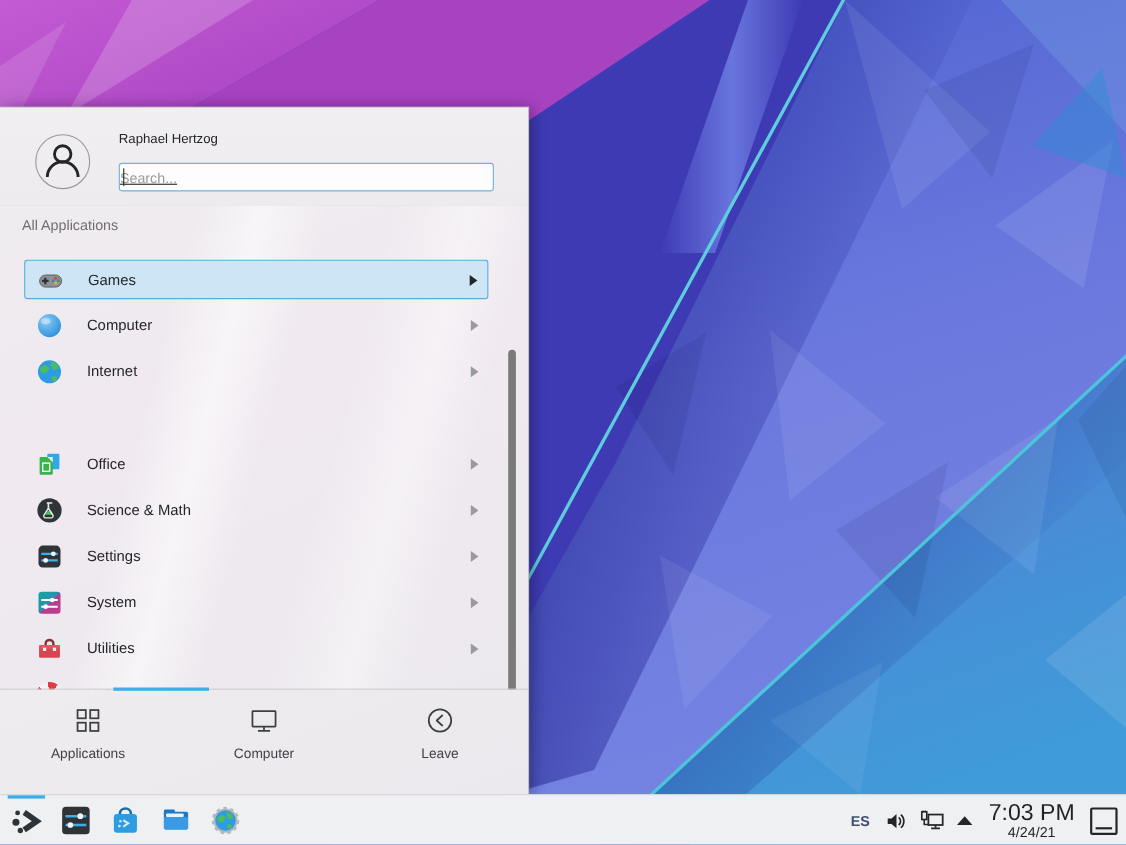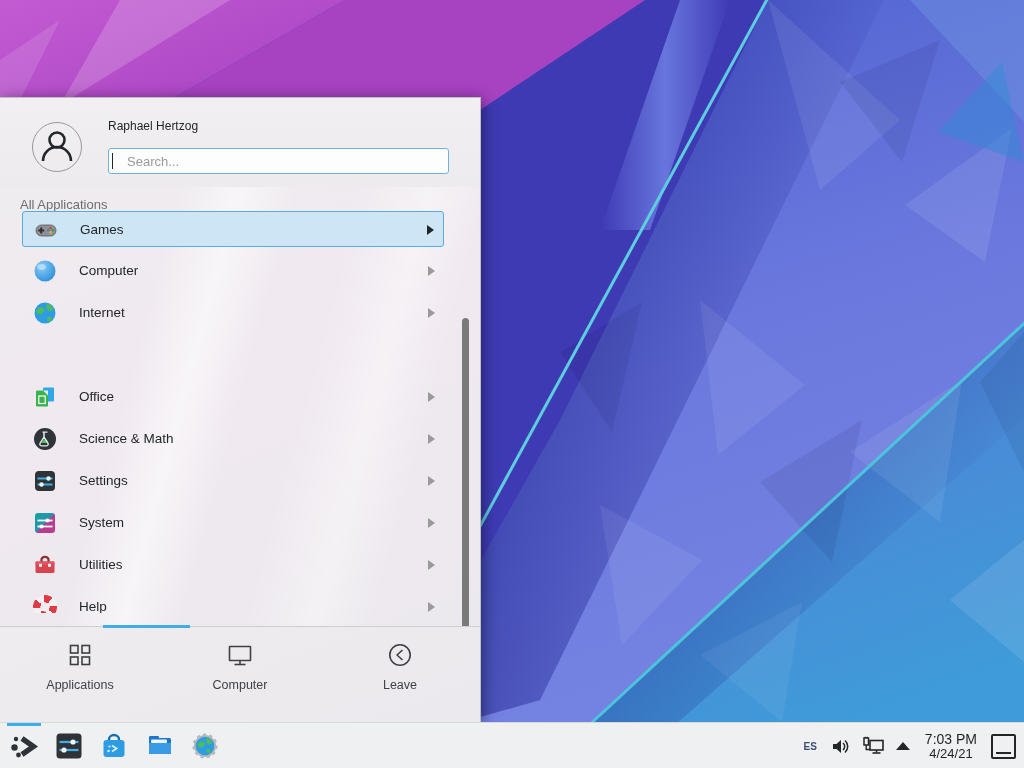--- a/index.html
+++ b/index.html
@@ -13,31 +13,31 @@
   .launcher{position:absolute;left:0;top:97px;width:481px;height:625px;
     background:#ebe8ec;box-shadow:2px 2px 14px rgba(0,0,20,.45);
     border-top:1px solid rgba(0,0,0,.18);border-right:1px solid rgba(0,0,0,.18);box-sizing:border-box;}
   .launcher-header{position:absolute;left:0;top:0;right:0;height:89px;
     background:linear-gradient(180deg,#f1eff2,#edebee);border-bottom:1px solid #d8d5da;}
   .avatar{position:absolute;left:32px;top:24px;width:50px;height:50px;border:1px solid #9a979c;
     border-radius:50%;box-sizing:border-box;}
   .user-name{position:absolute;left:108px;top:21px;font-size:12px;color:#232629;}
   .search-box{position:absolute;left:108px;top:50px;width:341px;height:26px;box-sizing:border-box;
     background:#fdfdfd;border:1px solid #6fb3da;border-radius:3px;font-size:13px;color:#232629;
-    padding:0 18px;outline:none;}
+    padding:0 0;outline:none;text-decoration:underline;}
   .search-box::placeholder{color:#9b9b9b;}
   .search-caret{position:absolute;left:112px;top:55px;width:1px;height:16px;background:#232629;}
 
   .launcher-body{position:absolute;left:0;top:89px;right:0;height:441px;overflow:hidden;
     background:
       linear-gradient(105deg,rgba(255,255,255,0) 30%,rgba(255,255,255,.55) 40%,rgba(255,255,255,0) 50%),
       linear-gradient(105deg,rgba(255,255,255,0) 60%,rgba(255,255,255,.40) 72%,rgba(255,255,255,0) 82%),
       linear-gradient(160deg,#efecef 0%,#f0e9f0 45%,#ece9ee 100%);}
   .section-label{position:absolute;left:20px;top:10px;font-size:13px;color:#6e6e6e;}
-  .cat-list{position:absolute;left:0;top:24px;right:0;height:402px;overflow:hidden;}
+  .cat-list{position:absolute;left:0;top:49px;right:0;height:402px;overflow:hidden;}
   .cat-row{position:absolute;left:22px;right:36px;height:36px;border-radius:3px;cursor:default;}
   .cat-row.active{background:#cde5f5;border:1px solid #55aedd;box-sizing:border-box;}
   .cat-icon{position:absolute;left:10px;top:5px;width:26px;height:26px;}
   .cat-label{position:absolute;left:57px;top:0;line-height:36px;font-size:13.5px;color:#232629;}
   .cat-arrow{position:absolute;right:9px;top:13px;width:0;height:0;
     border-left:7px solid #9a9a9a;border-top:5px solid transparent;border-bottom:5px solid transparent;}
   .cat-row.active .cat-arrow{border-left-color:#232629;}
   .scrollbar-thumb{position:absolute;right:11px;top:131px;width:7px;height:358px;background:#7a7a7a;border-radius:3.5px;}
 
   .launcher-footer{position:absolute;left:0;bottom:0;right:0;height:95px;border-top:1px solid #cfccd2;
@@ -46,26 +46,26 @@
   .tab{flex:1;display:flex;flex-direction:column;align-items:center;padding-top:13px;cursor:default;}
   .tab-label{font-size:12.5px;color:#3f4347;margin-top:8px;}
 
   
   .taskbar{position:absolute;left:0;bottom:0;width:1024px;height:46px;background:#eef0f1;
     border-top:1px solid #d6d8d9;box-sizing:border-box;}
   .task-launchers{position:absolute;left:0;top:0;height:46px;}
   .task-btn{position:absolute;top:8px;width:30px;height:30px;}
   .task-active-bar{position:absolute;left:7px;top:0;width:34px;height:3px;background:#3daee9;}
   .tray{position:absolute;right:0;top:0;height:46px;display:flex;align-items:center;}
-  .kbd-layout{font-size:10px;font-weight:bold;color:#3f4e73;margin-right:13px;}
+  .kbd-layout{font-size:13px;font-weight:bold;color:#3f4e73;margin-right:13px;}
   .tray-ic{margin-right:11px;display:flex;align-items:center;}
   .tray-caret{width:0;height:0;border-left:7px solid transparent;border-right:7px solid transparent;
     border-bottom:8px solid #232629;margin-right:15px;}
   .clockblk{text-align:center;color:#1f2326;margin-right:14px;line-height:1.04;}
-  .clock-time{font-size:14px;}
+  .clock-time{font-size:21px;}
   .clock-date{font-size:13px;}
   .show-desktop{width:25px;height:25px;border:2px solid #232629;border-radius:2px;position:relative;
     box-sizing:border-box;margin-right:8px;background:transparent;}
   .show-desktop .bar{position:absolute;left:3px;right:3px;bottom:3px;height:2px;background:#232629;}
 
   
   .lifering{width:24px;height:24px;border-radius:50%;margin:1px;
     background:
      radial-gradient(circle at 50% 50%, #f0edf1 0 4.5px, transparent 4.6px),
      conic-gradient(#df3b46 0 38deg,#f3f1f3 38deg 83deg,#df3b46 83deg 128deg,#f3f1f3 128deg 173deg,

